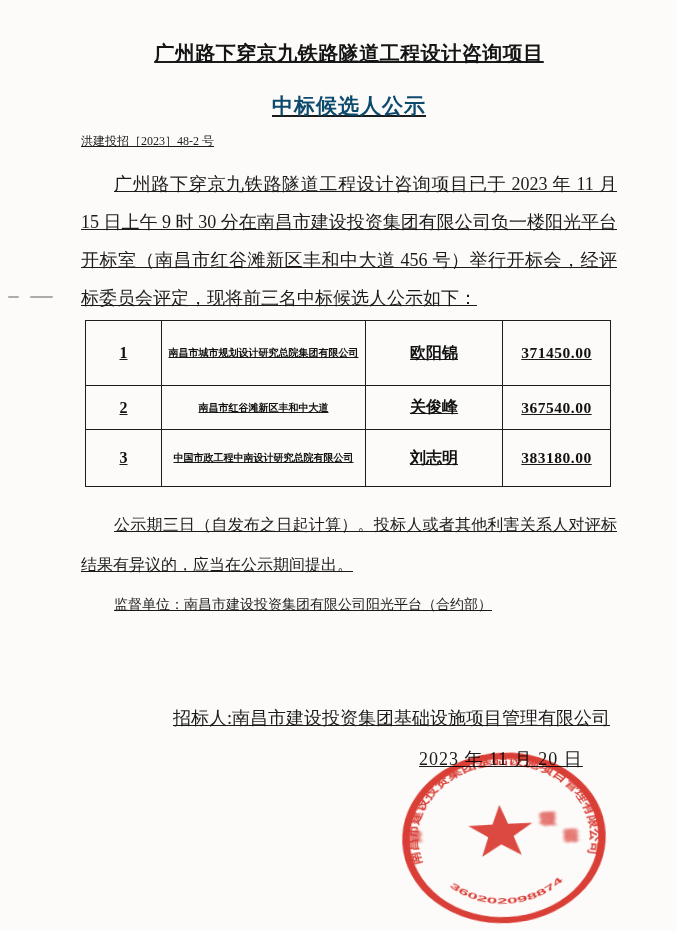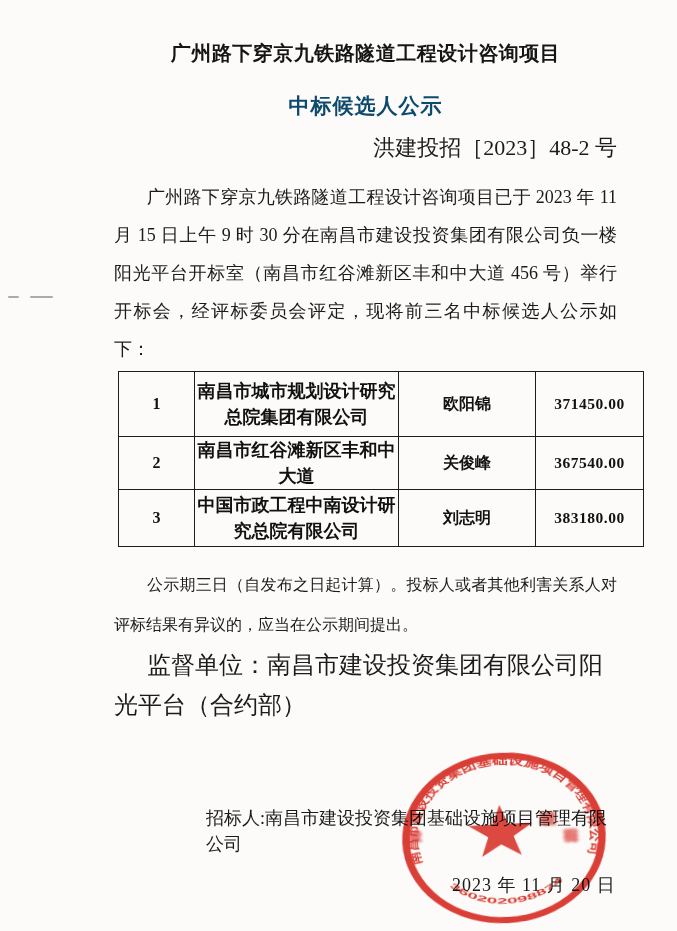--- a/index.html
+++ b/index.html
@@ -5,41 +5,41 @@
   html,body{margin:0;padding:0;background:#e8e8e6;}
   .page{
     position:relative;
     width:677px;height:931px;
     margin:0 auto;
     background:#fcfbf9;
     font-family:"Liberation Serif", serif;
     color:#1b1b1b;
     overflow:hidden;
   }
-  .content{padding:0 60px 0 114px;}
+  .content{padding:0 60px 0 81px;text-decoration:underline;}
   .doc-title{
     margin:40px 0 0 0;
     text-align:center;
     font-family:"Liberation Sans", sans-serif;
     font-size:20px;font-weight:700;
     letter-spacing:0.5px;
     color:#151515;
   }
   .doc-subtitle{
     margin:25px 0 0 0;
     text-align:center;
     font-family:"Liberation Sans", sans-serif;
     font-size:21px;font-weight:700;
     letter-spacing:1px;
     color:#0c4a6e;
   }
   .doc-number{
     margin:13px 0 0 0;
-    text-align:right;
-    font-size:22px;font-weight:500;
+    text-align:left;
+    font-size:12px;font-weight:500;
   }
   .intro{
     margin:15px 0 0 0;
     font-size:18px;
     line-height:38px;
     text-align:justify;
     text-justify:inter-ideograph;
     text-indent:33px;
   }
   table.bid-table{
@@ -60,33 +60,33 @@
   }
   table.bid-table th{font-size:15.5px;font-weight:600;}
   .col-rank{width:76px;}
   .col-name{width:204px;}
   .col-manager{width:137px;}
   .col-price{width:108px;}
   tr.hrow{height:54px;}
   tr.r1{height:65px;}
   tr.r2{height:44px;}
   tr.r3{height:57px;}
-  td.name-cell{font-size:18px;line-height:26px;}
+  td.name-cell{font-size:10px;line-height:26px;}
   td.price-cell{font-size:15.5px;letter-spacing:0.5px;}
   .notice{
     margin:18px 0 0 0;
     font-size:16px;
     line-height:40px;
     text-align:justify;
     text-justify:inter-ideograph;
     text-indent:33px;
   }
   .supervisor-line,.phone-line{
     margin:0;
-    font-size:24px;
+    font-size:14px;
     line-height:40px;
     text-indent:33px;
   }
   .tenderer-line{
     margin:80px 0 4px 92px;
     font-size:18px;
     line-height:26px;
   }
   .date-line{
     margin:15px 0 0 338px;

